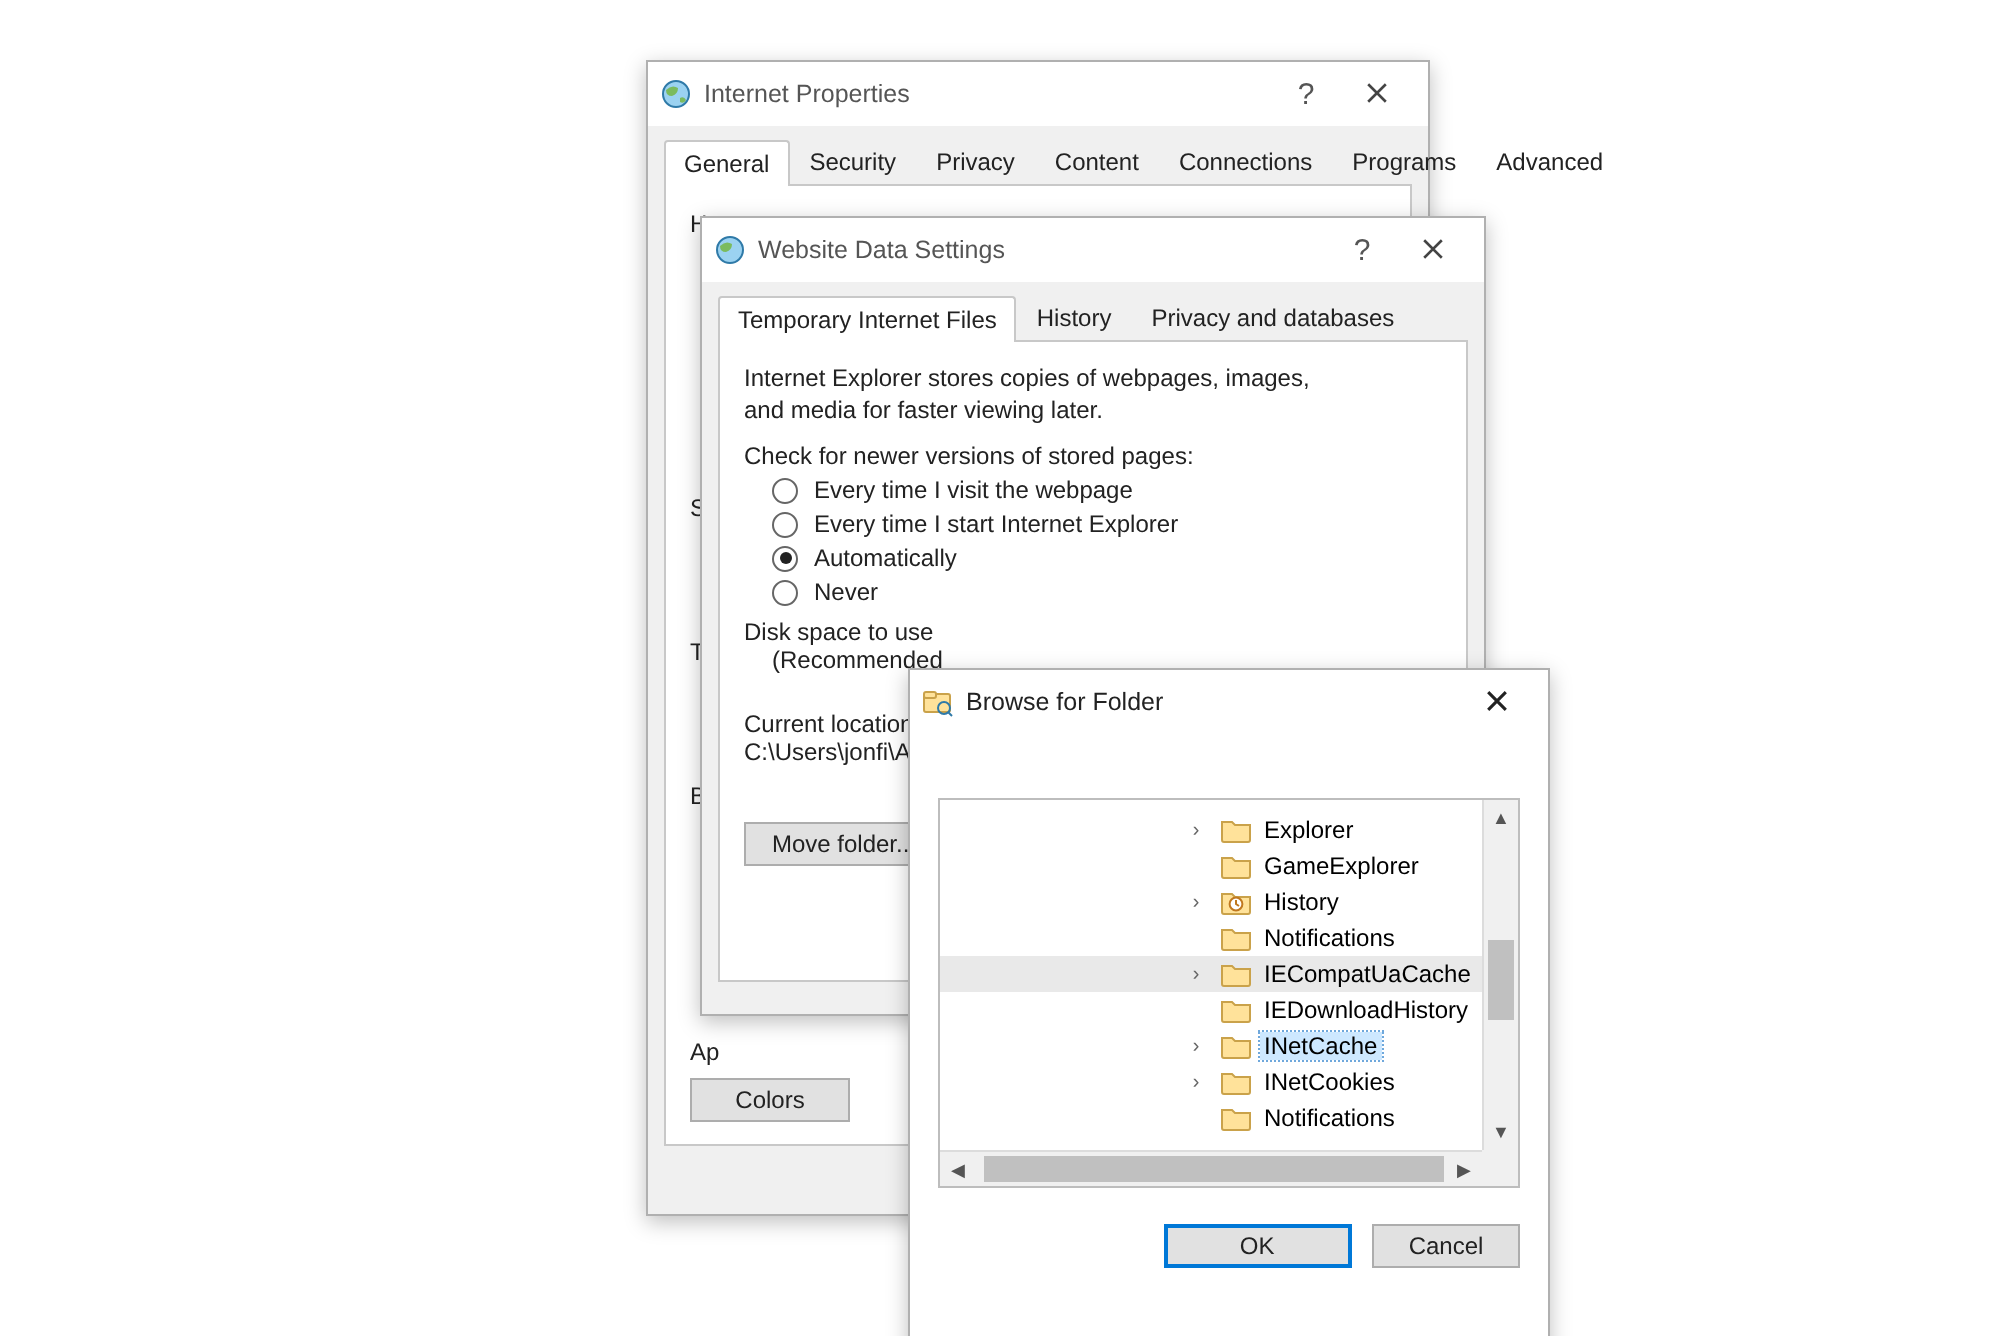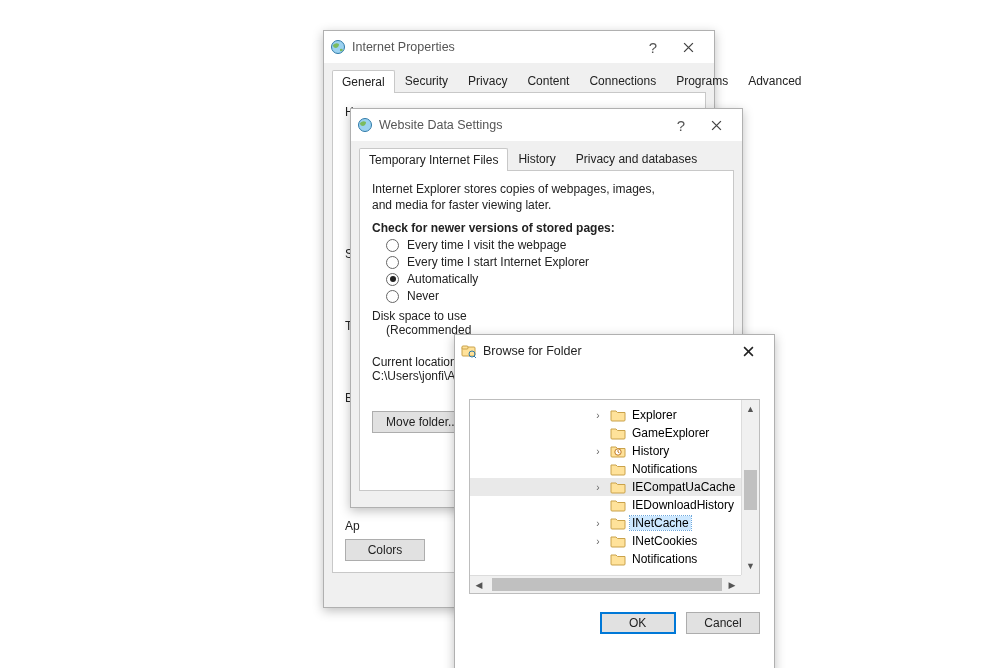--- a/index.html
+++ b/index.html
@@ -128,21 +128,21 @@
     </span>
   </div>
   <div class="body" style="height:calc(100% - 32px);">
     <div class="tabs">
       <div class="tab active">Temporary Internet Files</div>
       <div class="tab">History</div>
       <div class="tab">Privacy and databases</div>
     </div>
     <div class="tabpanel" style="height:320px;">
       <div style="max-width:300px; line-height:1.35;">Internet Explorer stores copies of webpages, images, and media for faster viewing later.</div>
-      <div style="margin-top:8px;font-weight:bold;">Check for newer versions of stored pages:</div>
+      <div style="margin-top:8px;">Check for newer versions of stored pages:</div>
 
       <div class="radio-row">
         <span class="radio"></span>
         <span>Every time I visit the webpage</span>
       </div>
       <div class="radio-row">
         <span class="radio"></span>
         <span>Every time I start Internet Explorer</span>
       </div>
       <div class="radio-row">
@@ -283,17 +283,17 @@
         <div class="left">◀</div>
         <div class="track">
             <div class="thumb"></div>
           </div>
         <div class="right">▶</div>
       </div>
       <div class="corner"></div>
     </div>
 
     <div style="margin-top:18px; text-align:right;">
-      <span class="btn default" style="width:76px; margin-right:6px;">OK</span>
+      <span class="btn default" style="width:94px; margin-right:6px;">OK</span>
       <span class="btn" style="width:74px;">Cancel</span>
     </div>
   </div>
 </div>
 
 </body></html>

